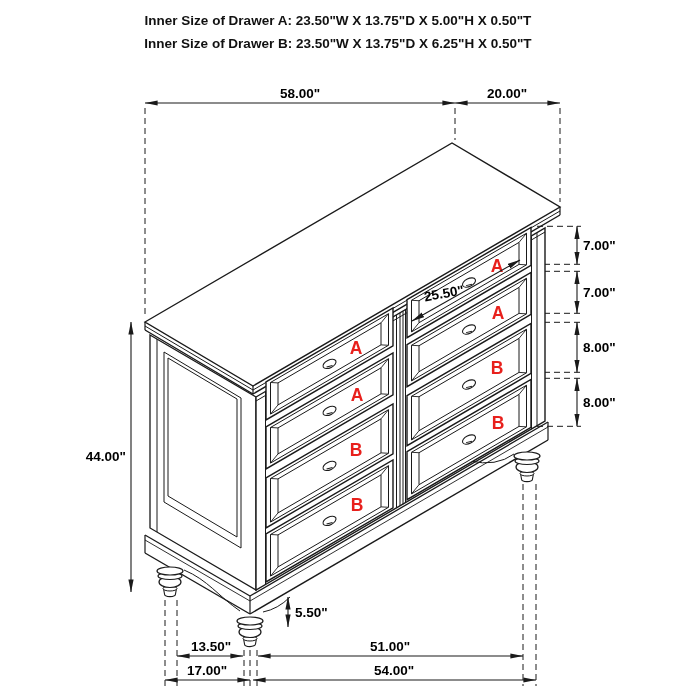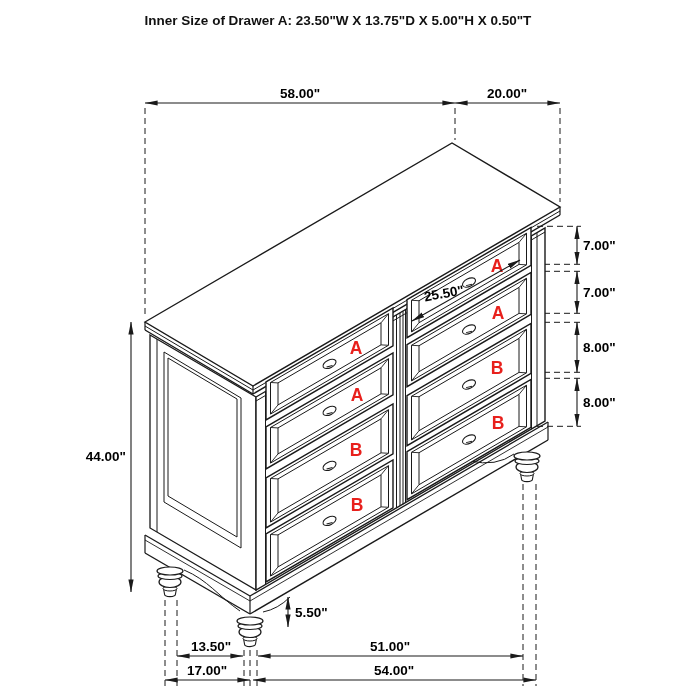--- a/index.html
+++ b/index.html
@@ -17,20 +17,21 @@
   text.lbl{font-family:"Liberation Sans",sans-serif;font-weight:bold;
            font-size:17.5px;fill:#e8201c;}
 </style>
 </head>
 <body>
 
 <div id="stage">
 
   <div id="title-block">
     <div>Inner Size of Drawer A: 23.50"W X 13.75"D X 5.00"H X 0.50"T</div>
+    <div>Inner Size of Drawer B: 23.50"W X 13.75"D X 6.25"H X 0.50"T</div>
   </div>
 
   <svg width="700" height="700" viewBox="0 0 700 700">
     <defs>
       <marker id="ah" viewBox="0 0 13 7" refX="12.6" refY="3.5" markerWidth="13" markerHeight="7" markerUnits="userSpaceOnUse" orient="auto-start-reverse">
         <path d="M0,0.9 L13,3.5 L0,6.1 z" fill="#1a1a1a"></path>
       </marker>
     </defs>
 
     <g>

